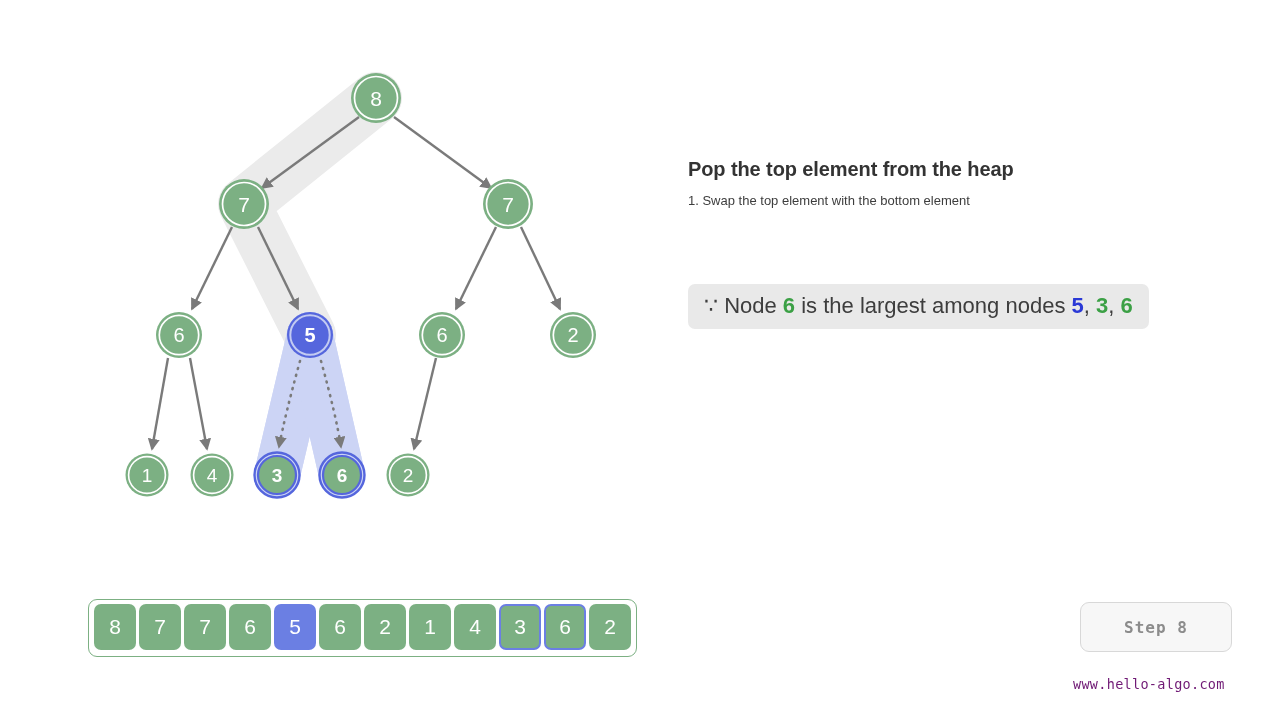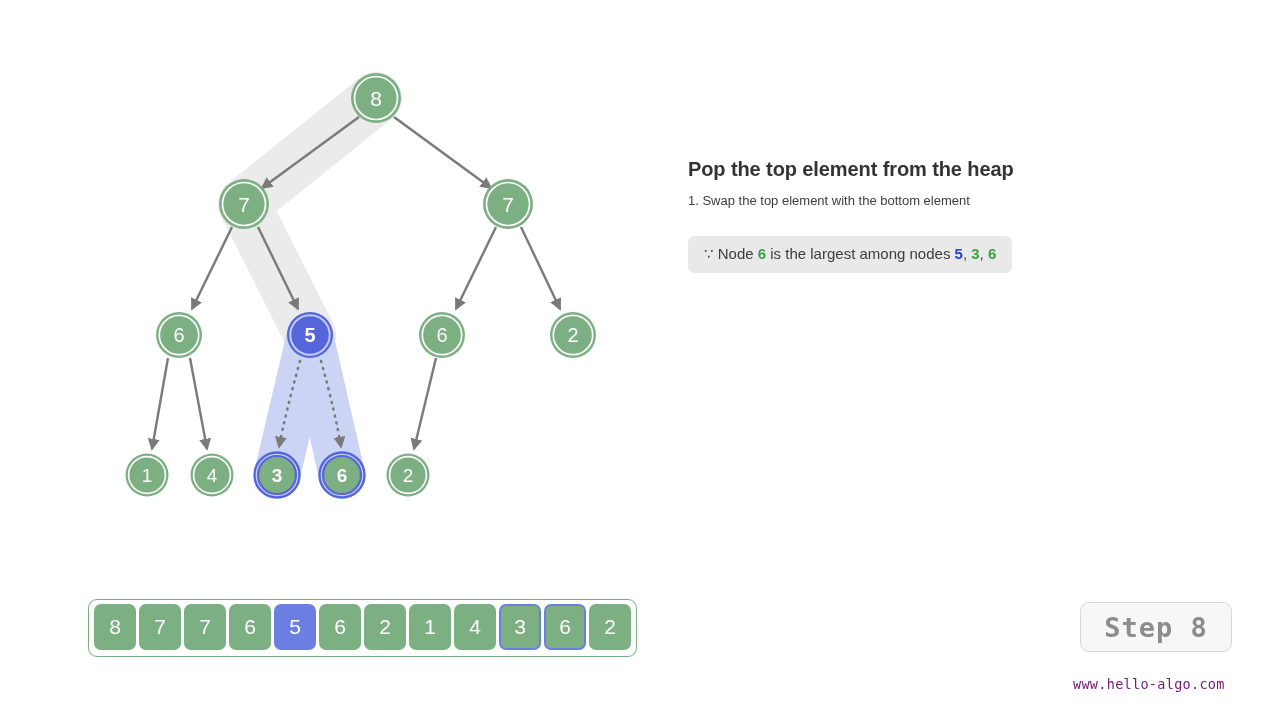--- a/index.html
+++ b/index.html
@@ -43,23 +43,24 @@
     font-size: 13px;
     color: #3d3d3d;
     margin: 0 0 28px 0;
     white-space: nowrap;
   }
   #explain-note {
     display: inline-block;
     background: #e9e9e9;
     border-radius: 7px;
     padding: 9px 16px 10px 16px;
-    font-size: 15px;
+    font-size: 22px;
     color: #3d3d3d;
     white-space: nowrap;
+    margin-top: 48px;
   }
   .num-green { color: #3ba045; font-weight: bold; }
   .num-blue  { color: #2b39d6; font-weight: bold; }
 
   
   #array-wrap {
     position: absolute;
     left: 88px;
     top: 599px;
     height: 58px;
@@ -97,21 +98,21 @@
     top: 602px;
     width: 152px;
     height: 50px;
     border: 1.4px solid #d8d8d8;
     border-radius: 9px;
     background: #f7f7f7;
     display: flex;
     align-items: center;
     justify-content: center;
     font-family: "DejaVu Sans Mono", monospace;
-    font-size: 27px;
+    font-size: 16px;
     font-weight: bold;
     color: #8c8c8c;
     letter-spacing: 1px;
     box-sizing: border-box;
   }
 
   
   #watermark {
     position: absolute;
     left: 1073px;

